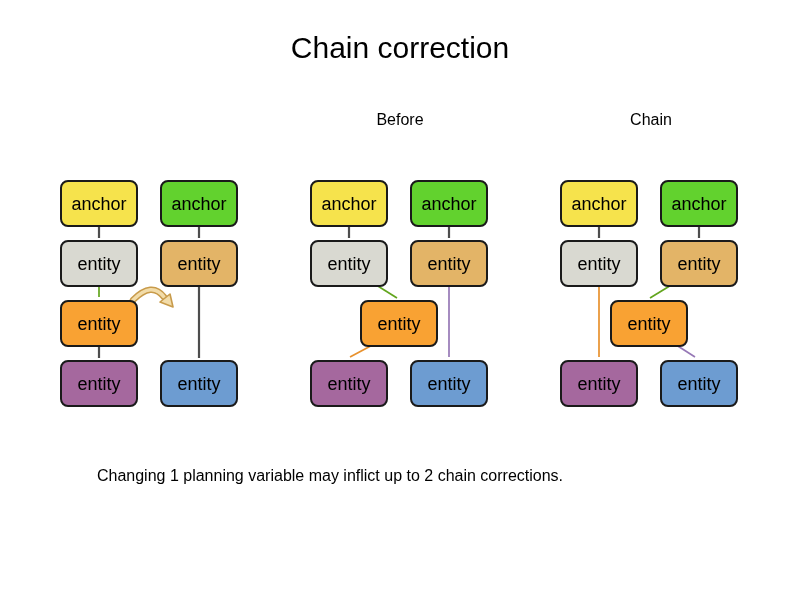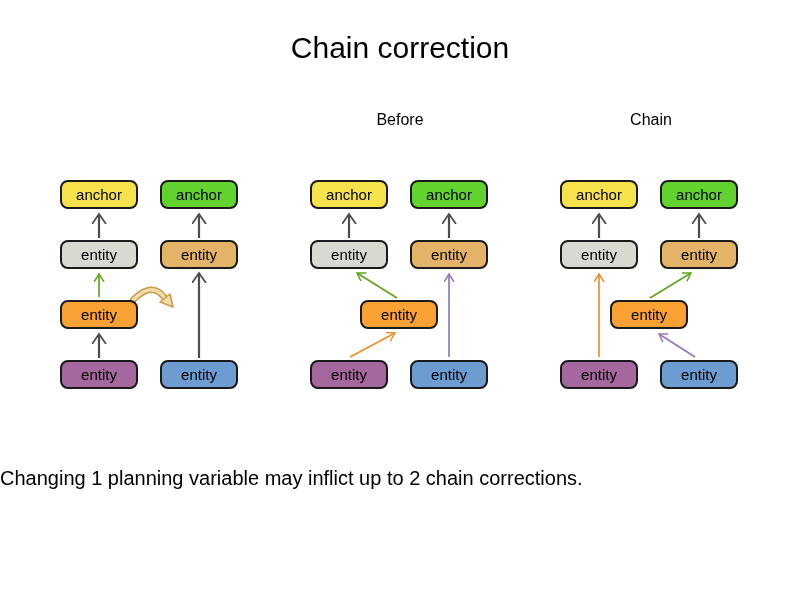--- a/index.html
+++ b/index.html
@@ -12,27 +12,27 @@
   .title{
     position:absolute;left:0;top:31px;width:800px;
     text-align:center;font-size:30px;font-weight:400;margin:0;
   }
   .section-label{
     position:absolute;top:111px;transform:translateX(-50%);
     font-size:16px;
   }
   .caption{
     position:absolute;left:0;top:467px;width:660px;
-    font-size:20px;
+    text-align:center;font-size:16px;
   }
   .node{
-    position:absolute;width:78px;height:29px;box-sizing:border-box;
+    position:absolute;width:78px;height:47px;box-sizing:border-box;
     border:2px solid #1a1a1a;border-radius:8px;
     display:flex;align-items:center;justify-content:center;
-    font-size:15px;line-height:1;
+    font-size:18px;line-height:1;
   }
   .fill-yellow{background:var(--c-anchor_yellow,#f6e34c);}
   .fill-green {background:var(--c-anchor_green,#62d22e);}
   .fill-gray  {background:var(--c-entity_gray,#d9d9d1);}
   .fill-tan   {background:var(--c-entity_tan,#e3b467);}
   .fill-orange{background:var(--c-entity_orange,#f9a233);}
   .fill-purple{background:var(--c-entity_purple,#a5689e);}
   .fill-blue  {background:var(--c-entity_blue,#6d9cd1);}
   .arrows{position:absolute;left:0;top:0;}
   .ln{fill:none;}

